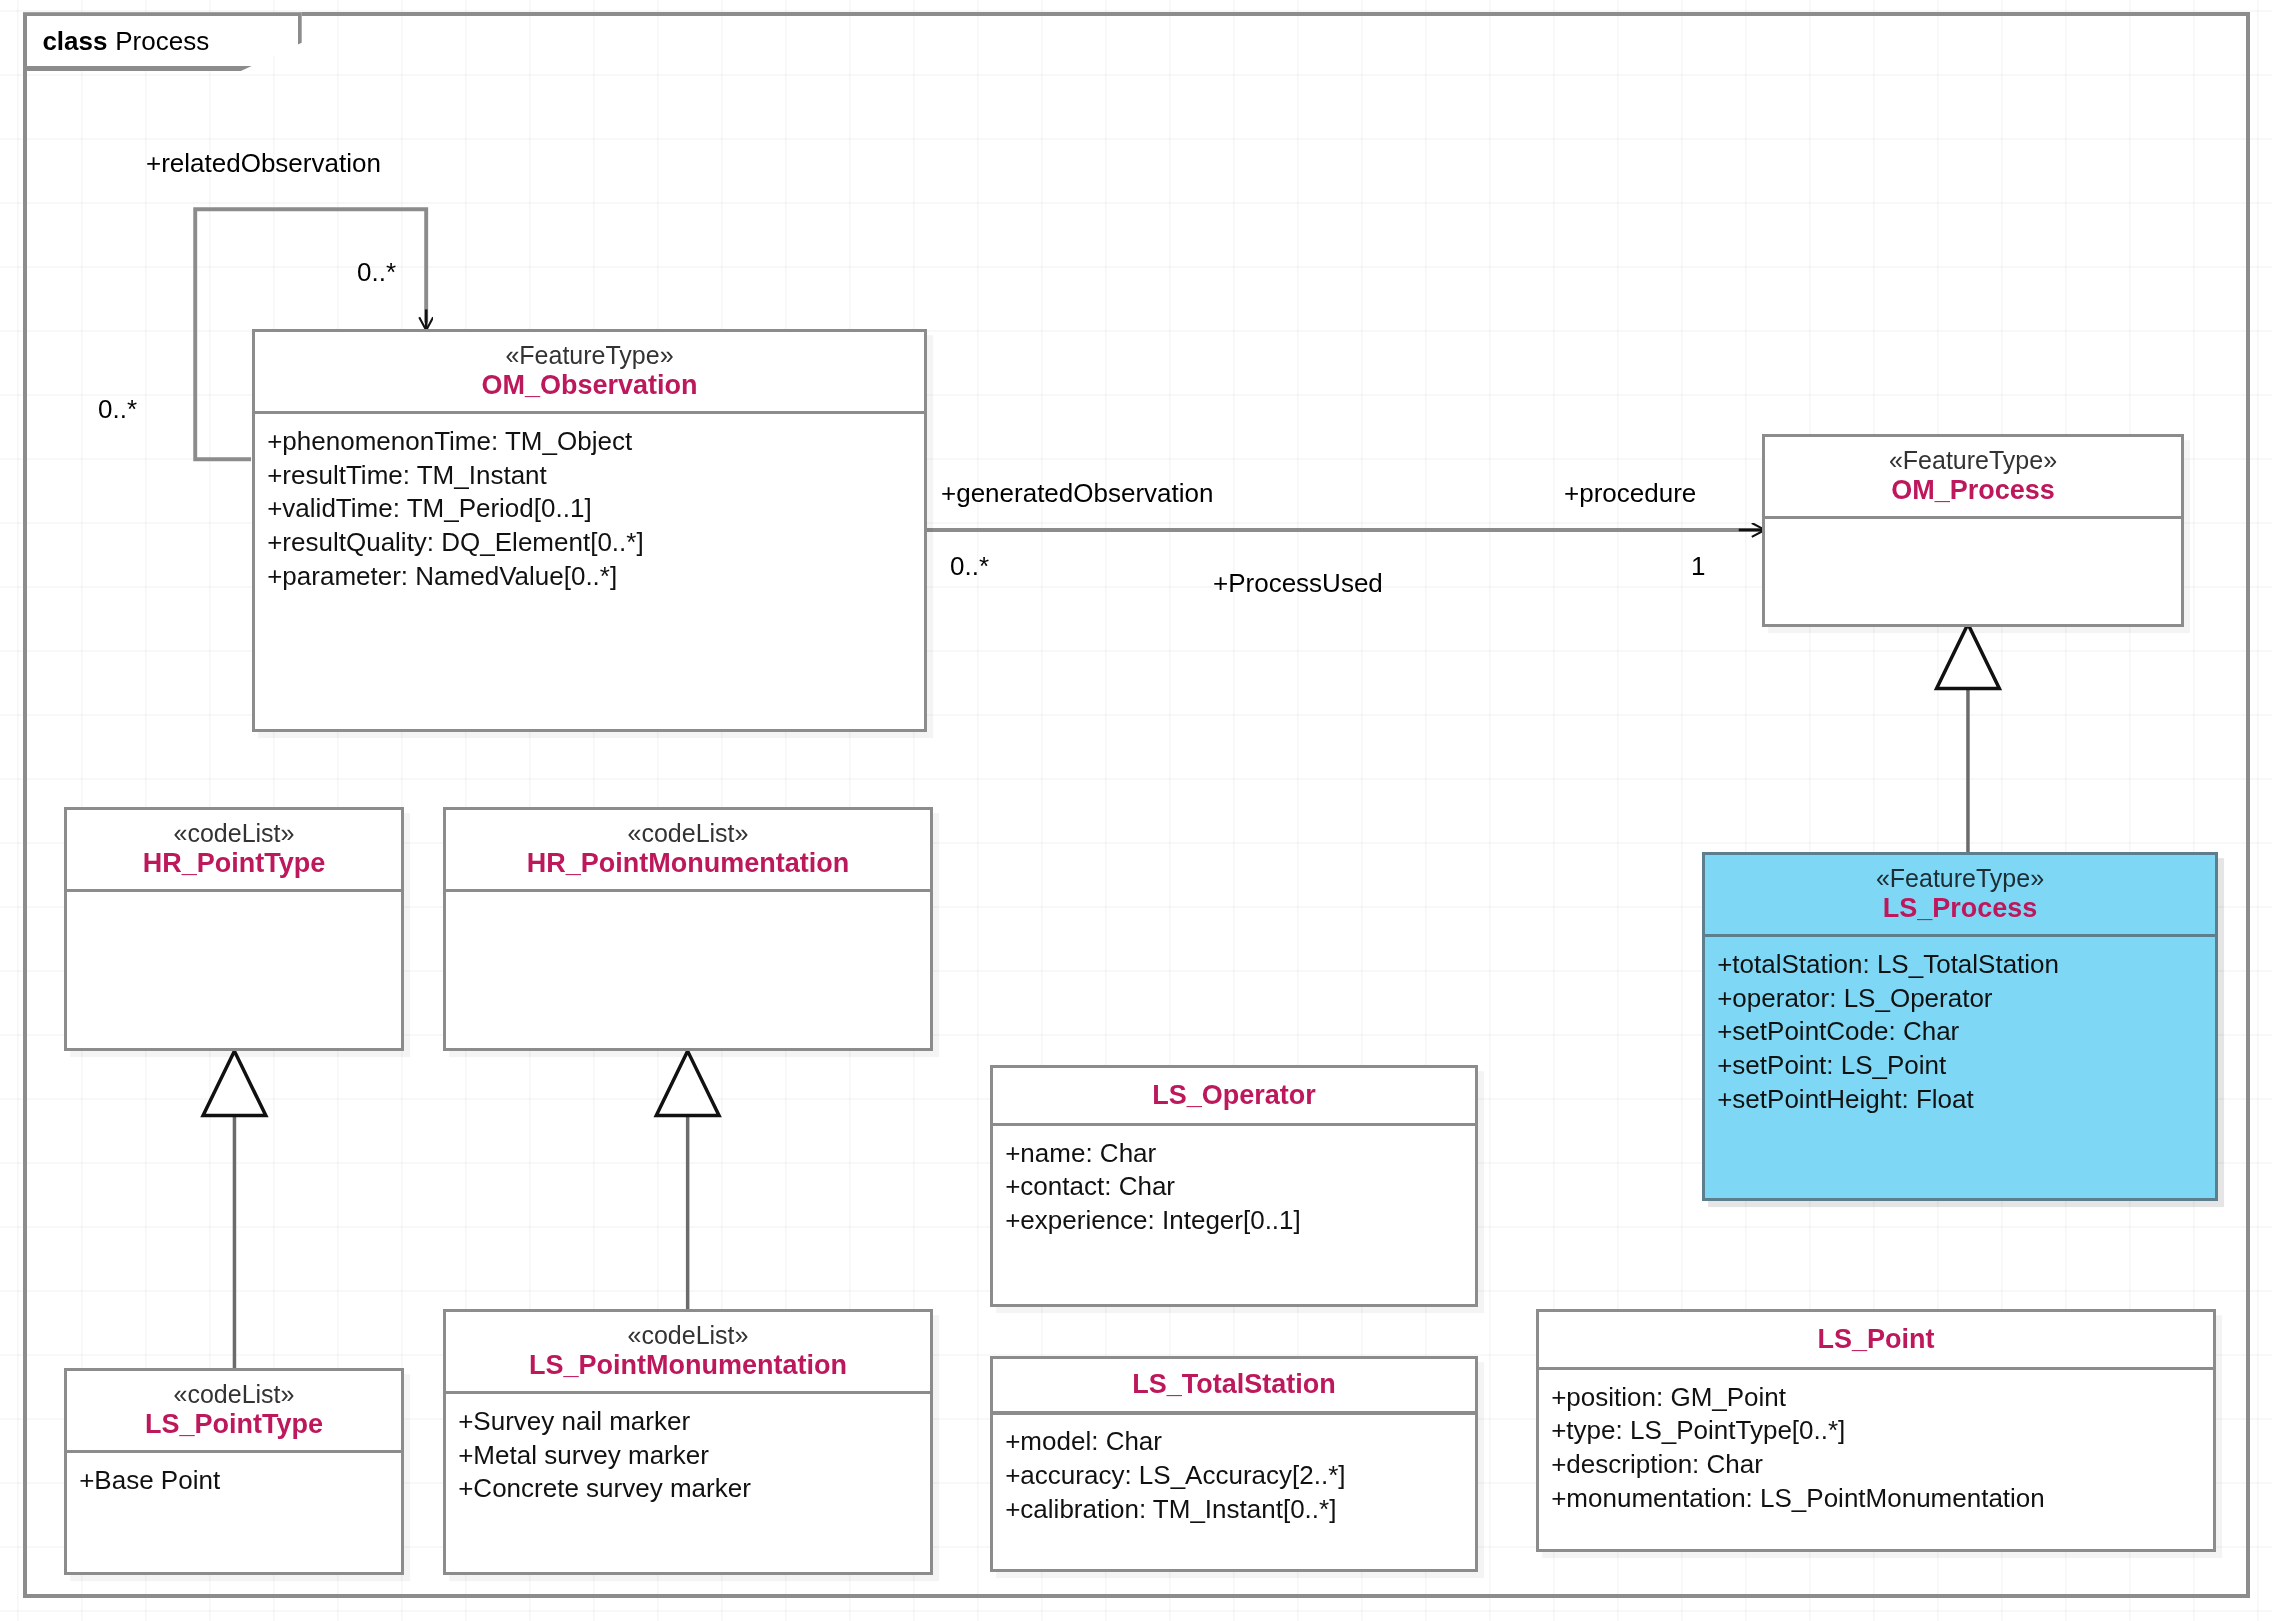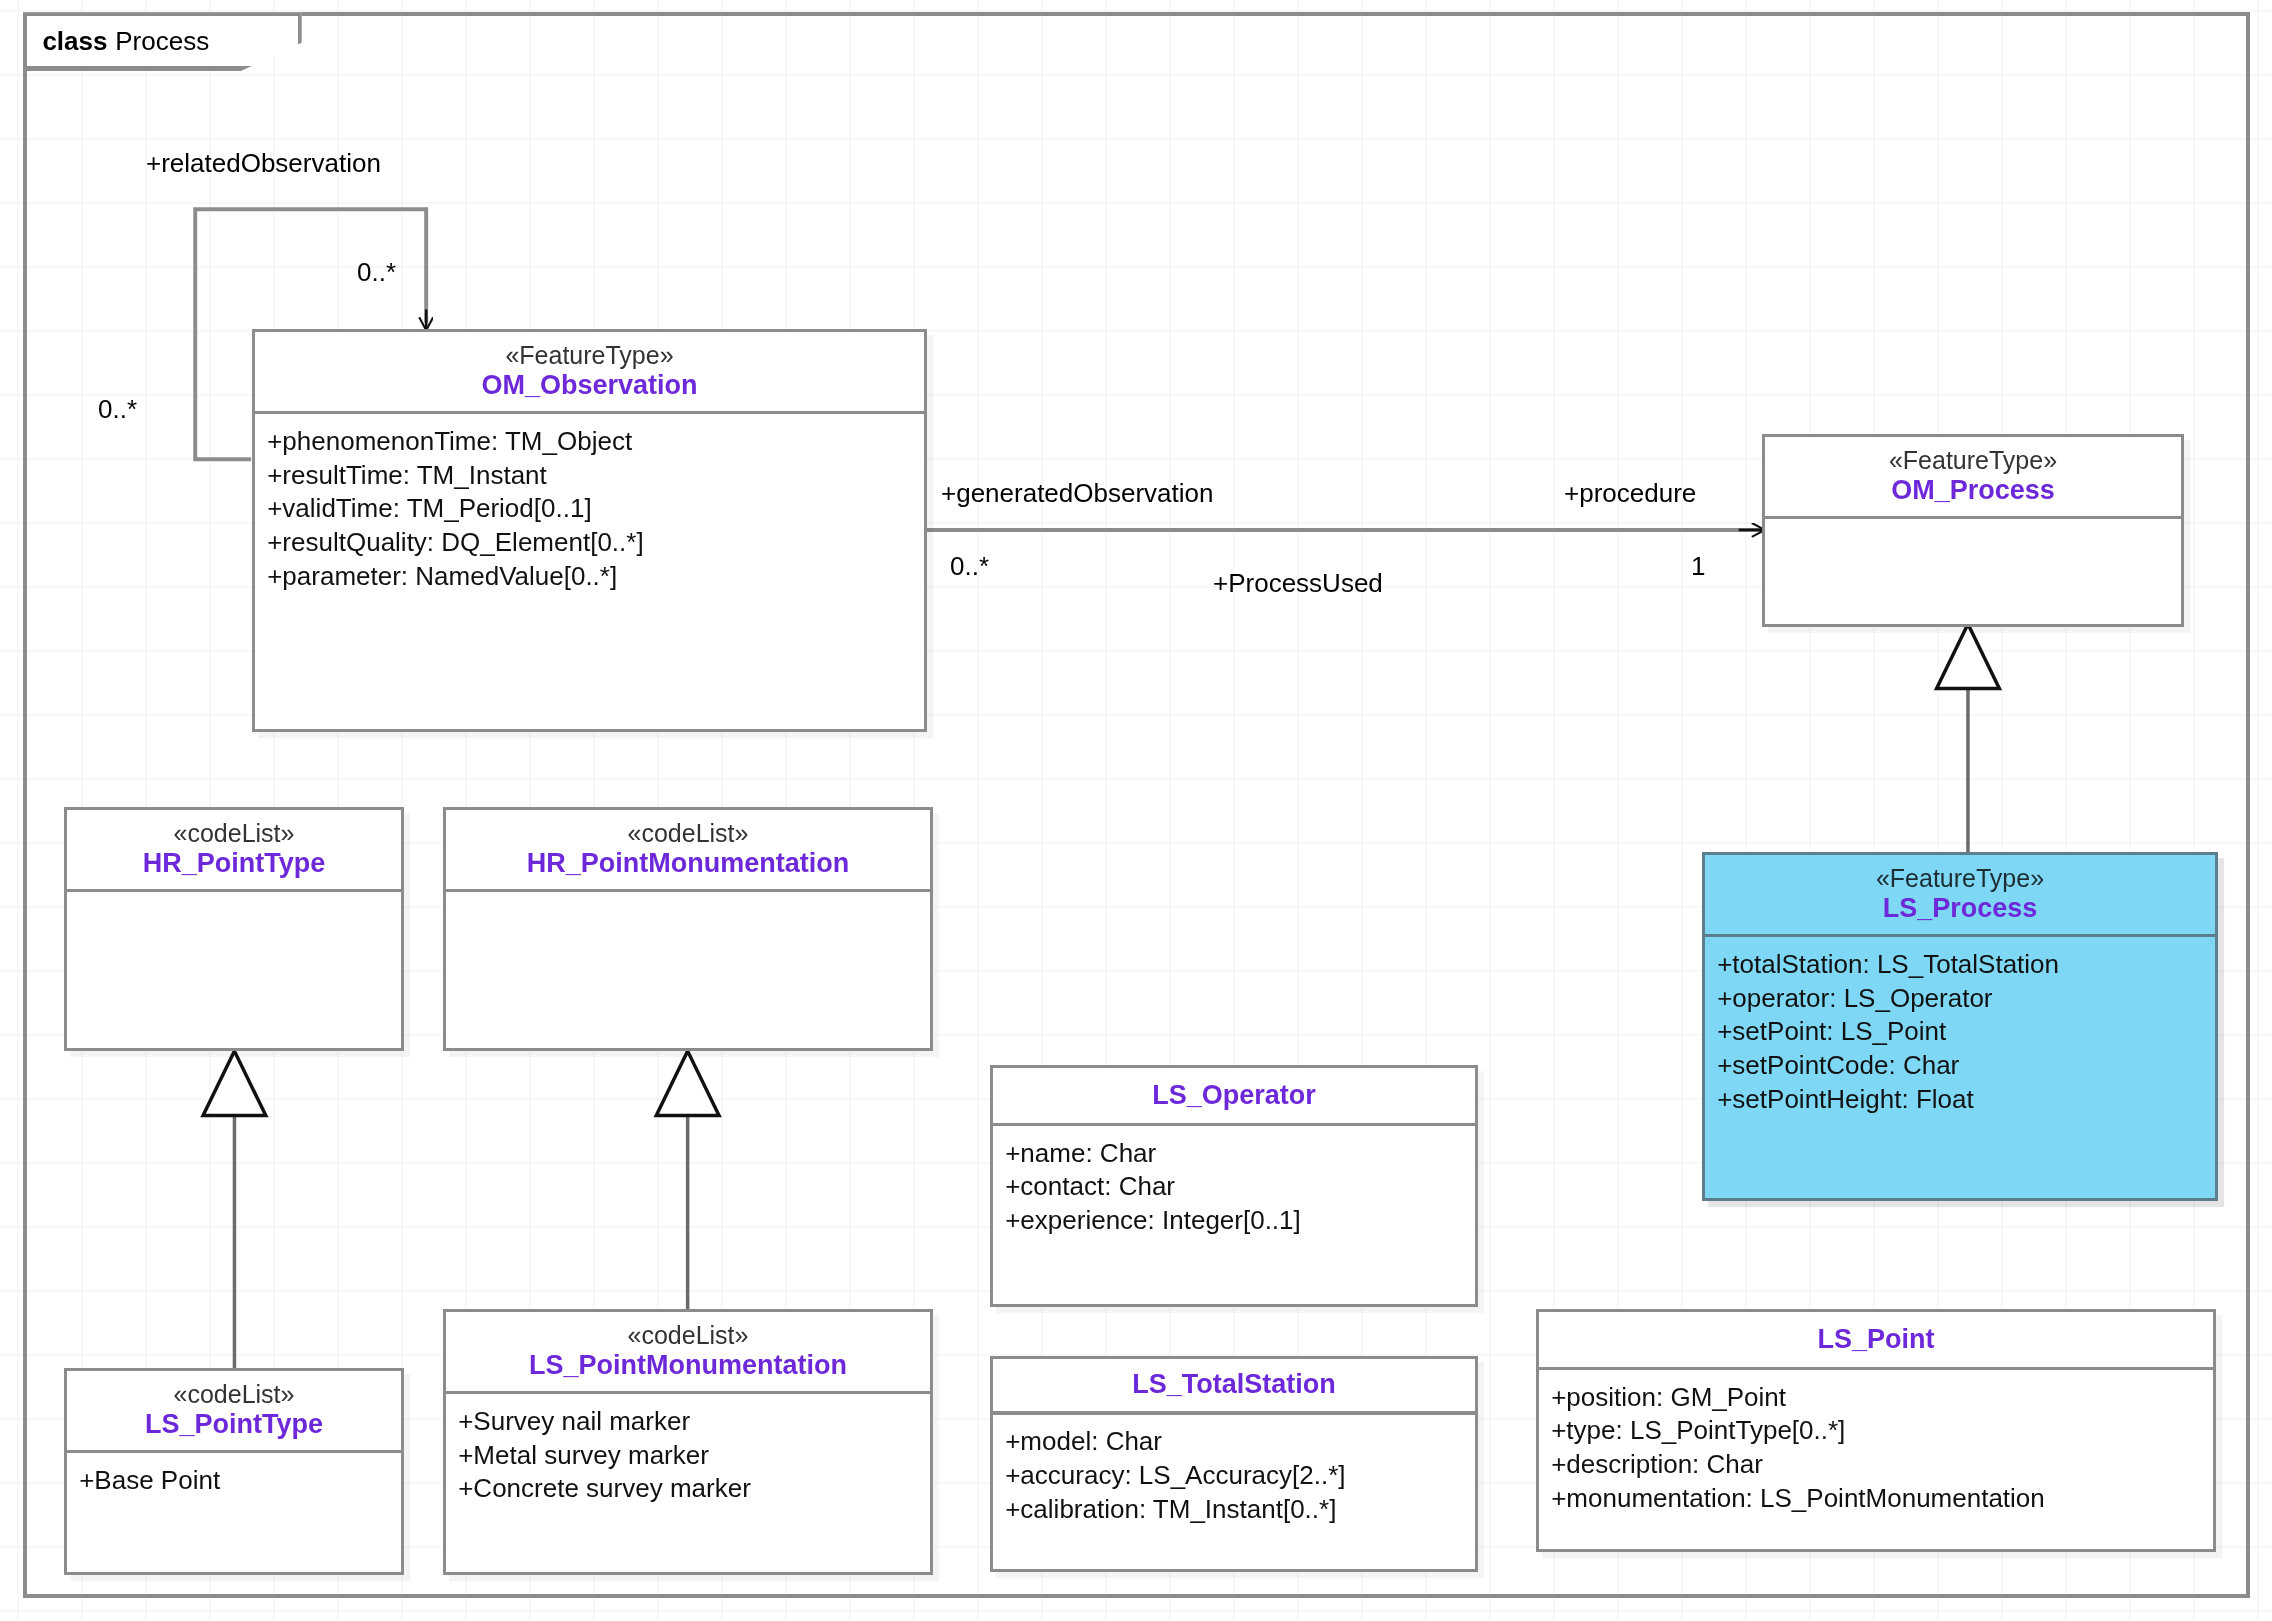--- a/index.html
+++ b/index.html
@@ -68,21 +68,21 @@
     line-height: 1.18;
   }
   .uml .stereo {
     font-size: 25px;
     color: #333;
     white-space: nowrap;
   }
   .uml .cname {
     font-size: 27px;
     font-weight: bold;
-    color: #6d28d9;
+    color: #be185d;
     white-space: nowrap;
   }
   .uml .sep {
     height: 3.5px;
     background: #8c8c8c;
   }
   .uml .attrs {
     padding: 10.5px 12.2px 7px 12.2px;
   }
   .uml .attr {
@@ -202,22 +202,22 @@
 
   <div class="uml hl" style="left:1702px; top:852px; width:516px; height:349px;">
     <div class="head">
       <div class="stereo">«FeatureType»</div>
       <div class="cname">LS_Process</div>
     </div>
     <div class="sep"></div>
     <div class="attrs">
       <div class="attr">+totalStation: LS_TotalStation</div>
       <div class="attr">+operator: LS_Operator</div>
+      <div class="attr">+setPointCode: Char</div>
       <div class="attr">+setPoint: LS_Point</div>
-      <div class="attr">+setPointCode: Char</div>
       <div class="attr">+setPointHeight: Float</div>
     </div>
   </div>
 
   <div class="uml" style="left:64px; top:807px; width:340px; height:244px;">
     <div class="head">
       <div class="stereo">«codeList»</div>
       <div class="cname">HR_PointType</div>
     </div>
     <div class="sep"></div>

